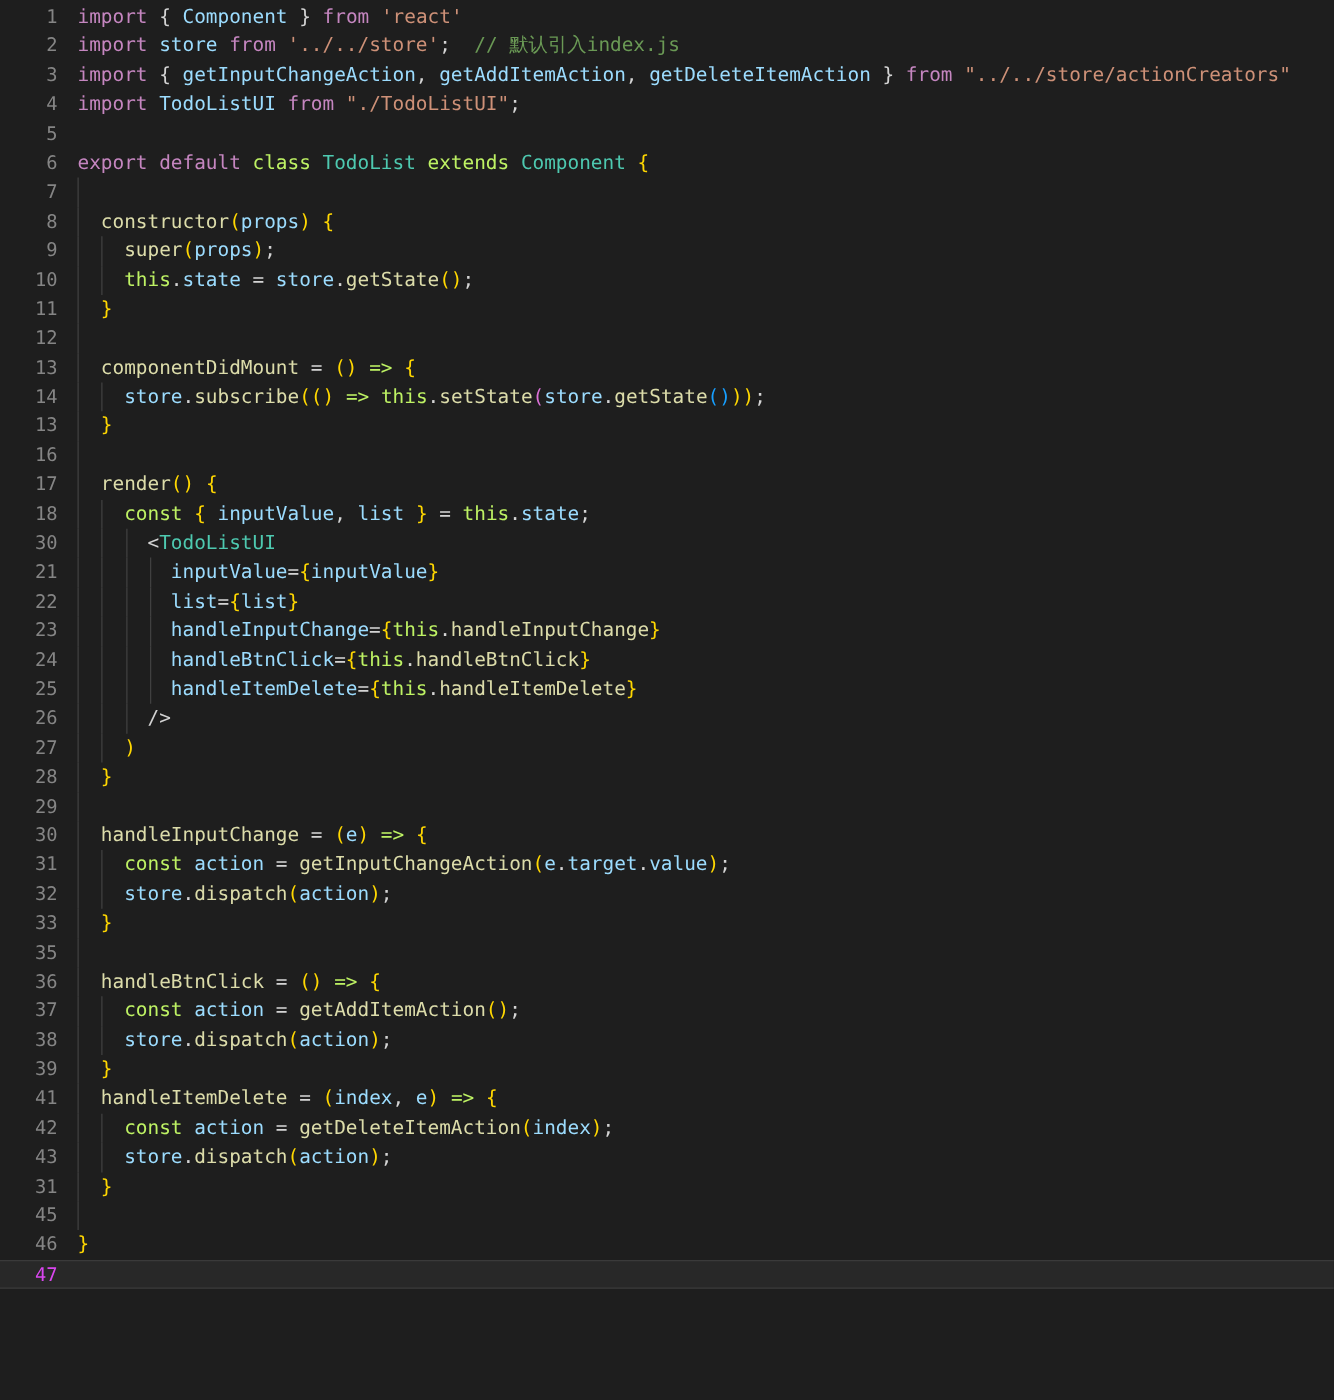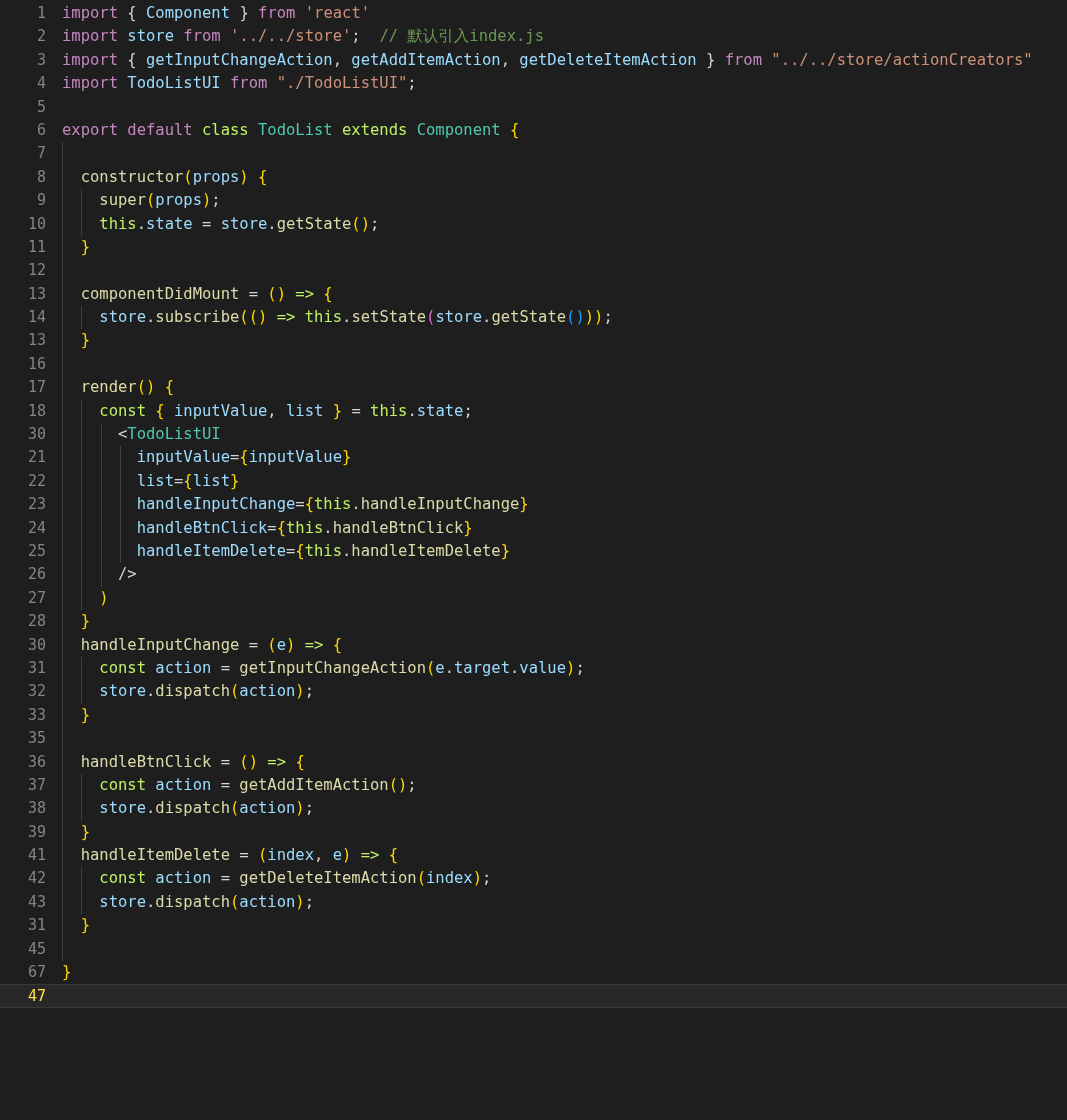--- a/index.html
+++ b/index.html
@@ -41,21 +41,21 @@
     position: absolute;
     left: 0; top: 0;
     width: 46px;
     text-align: right;
     color: #858585;
     font-size: 15px;
     font-family: "DejaVu Sans Mono", "Liberation Mono", monospace;
     user-select: none;
   }
   .line.current .gutter {
-    color: #fde047;
+    color: #d946ef;
   }
   .code {
     position: absolute;
     left: 62px; top: 0;
     right: 0;
     white-space: pre;
     overflow: hidden;
     color: #d4d4d4;
   }
   .guides {
@@ -107,30 +107,31 @@
       <div class="line"><div class="gutter">18</div><div class="guides"><div class="guide" style="left: 0px;"></div><div class="guide" style="left: 19.4px;"></div></div><div class="code"><span class="t-pun">    </span><span class="t-kw">const</span><span class="t-pun"> </span><span class="t-br1">{</span><span class="t-pun"> </span><span class="t-var">inputValue</span><span class="t-pun">, </span><span class="t-var">list</span><span class="t-pun"> </span><span class="t-br1">}</span><span class="t-pun"> = </span><span class="t-kw">this</span><span class="t-pun">.</span><span class="t-var">state</span><span class="t-pun">;</span></div></div>
       <div class="line"><div class="gutter">30</div><div class="guides"><div class="guide" style="left: 0px;"></div><div class="guide" style="left: 19.4px;"></div><div class="guide" style="left: 38.8px;"></div></div><div class="code"><span class="t-pun">      </span><span class="t-pun">&lt;</span><span class="t-type">TodoListUI</span></div></div>
       <div class="line"><div class="gutter">21</div><div class="guides"><div class="guide" style="left: 0px;"></div><div class="guide" style="left: 19.4px;"></div><div class="guide" style="left: 38.8px;"></div><div class="guide" style="left: 58.2px;"></div></div><div class="code"><span class="t-pun">        </span><span class="t-var">inputValue</span><span class="t-pun">=</span><span class="t-br1">{</span><span class="t-var">inputValue</span><span class="t-br1">}</span></div></div>
       <div class="line"><div class="gutter">22</div><div class="guides"><div class="guide" style="left: 0px;"></div><div class="guide" style="left: 19.4px;"></div><div class="guide" style="left: 38.8px;"></div><div class="guide" style="left: 58.2px;"></div></div><div class="code"><span class="t-pun">        </span><span class="t-var">list</span><span class="t-pun">=</span><span class="t-br1">{</span><span class="t-var">list</span><span class="t-br1">}</span></div></div>
       <div class="line"><div class="gutter">23</div><div class="guides"><div class="guide" style="left: 0px;"></div><div class="guide" style="left: 19.4px;"></div><div class="guide" style="left: 38.8px;"></div><div class="guide" style="left: 58.2px;"></div></div><div class="code"><span class="t-pun">        </span><span class="t-var">handleInputChange</span><span class="t-pun">=</span><span class="t-br1">{</span><span class="t-kw">this</span><span class="t-pun">.</span><span class="t-fn">handleInputChange</span><span class="t-br1">}</span></div></div>
       <div class="line"><div class="gutter">24</div><div class="guides"><div class="guide" style="left: 0px;"></div><div class="guide" style="left: 19.4px;"></div><div class="guide" style="left: 38.8px;"></div><div class="guide" style="left: 58.2px;"></div></div><div class="code"><span class="t-pun">        </span><span class="t-var">handleBtnClick</span><span class="t-pun">=</span><span class="t-br1">{</span><span class="t-kw">this</span><span class="t-pun">.</span><span class="t-fn">handleBtnClick</span><span class="t-br1">}</span></div></div>
       <div class="line"><div class="gutter">25</div><div class="guides"><div class="guide" style="left: 0px;"></div><div class="guide" style="left: 19.4px;"></div><div class="guide" style="left: 38.8px;"></div><div class="guide" style="left: 58.2px;"></div></div><div class="code"><span class="t-pun">        </span><span class="t-var">handleItemDelete</span><span class="t-pun">=</span><span class="t-br1">{</span><span class="t-kw">this</span><span class="t-pun">.</span><span class="t-fn">handleItemDelete</span><span class="t-br1">}</span></div></div>
       <div class="line"><div class="gutter">26</div><div class="guides"><div class="guide" style="left: 0px;"></div><div class="guide" style="left: 19.4px;"></div><div class="guide" style="left: 38.8px;"></div></div><div class="code"><span class="t-pun">      </span><span class="t-pun">/&gt;</span></div></div>
       <div class="line"><div class="gutter">27</div><div class="guides"><div class="guide" style="left: 0px;"></div><div class="guide" style="left: 19.4px;"></div></div><div class="code"><span class="t-pun">    </span><span class="t-br1">)</span></div></div>
       <div class="line"><div class="gutter">28</div><div class="guides"><div class="guide" style="left: 0px;"></div></div><div class="code"><span class="t-pun">  </span><span class="t-br1">}</span></div></div>
+      <div class="line"><div class="gutter">29</div><div class="guides"><div class="guide" style="left: 0px;"></div></div><div class="code"></div></div>
       <div class="line"><div class="gutter">30</div><div class="guides"><div class="guide" style="left: 0px;"></div></div><div class="code"><span class="t-pun">  </span><span class="t-fn">handleInputChange</span><span class="t-pun"> = </span><span class="t-br1">(</span><span class="t-var">e</span><span class="t-br1">)</span><span class="t-pun"> </span><span class="t-kw">=&gt;</span><span class="t-pun"> </span><span class="t-br1">{</span></div></div>
       <div class="line"><div class="gutter">31</div><div class="guides"><div class="guide" style="left: 0px;"></div><div class="guide" style="left: 19.4px;"></div></div><div class="code"><span class="t-pun">    </span><span class="t-kw">const</span><span class="t-pun"> </span><span class="t-var">action</span><span class="t-pun"> = </span><span class="t-fn">getInputChangeAction</span><span class="t-br1">(</span><span class="t-var">e</span><span class="t-pun">.</span><span class="t-var">target</span><span class="t-pun">.</span><span class="t-var">value</span><span class="t-br1">)</span><span class="t-pun">;</span></div></div>
       <div class="line"><div class="gutter">32</div><div class="guides"><div class="guide" style="left: 0px;"></div><div class="guide" style="left: 19.4px;"></div></div><div class="code"><span class="t-pun">    </span><span class="t-var">store</span><span class="t-pun">.</span><span class="t-fn">dispatch</span><span class="t-br1">(</span><span class="t-var">action</span><span class="t-br1">)</span><span class="t-pun">;</span></div></div>
       <div class="line"><div class="gutter">33</div><div class="guides"><div class="guide" style="left: 0px;"></div></div><div class="code"><span class="t-pun">  </span><span class="t-br1">}</span></div></div>
       <div class="line"><div class="gutter">35</div><div class="guides"><div class="guide" style="left: 0px;"></div></div><div class="code"></div></div>
       <div class="line"><div class="gutter">36</div><div class="guides"><div class="guide" style="left: 0px;"></div></div><div class="code"><span class="t-pun">  </span><span class="t-fn">handleBtnClick</span><span class="t-pun"> = </span><span class="t-br1">(</span><span class="t-br1">)</span><span class="t-pun"> </span><span class="t-kw">=&gt;</span><span class="t-pun"> </span><span class="t-br1">{</span></div></div>
       <div class="line"><div class="gutter">37</div><div class="guides"><div class="guide" style="left: 0px;"></div><div class="guide" style="left: 19.4px;"></div></div><div class="code"><span class="t-pun">    </span><span class="t-kw">const</span><span class="t-pun"> </span><span class="t-var">action</span><span class="t-pun"> = </span><span class="t-fn">getAddItemAction</span><span class="t-br1">()</span><span class="t-pun">;</span></div></div>
       <div class="line"><div class="gutter">38</div><div class="guides"><div class="guide" style="left: 0px;"></div><div class="guide" style="left: 19.4px;"></div></div><div class="code"><span class="t-pun">    </span><span class="t-var">store</span><span class="t-pun">.</span><span class="t-fn">dispatch</span><span class="t-br1">(</span><span class="t-var">action</span><span class="t-br1">)</span><span class="t-pun">;</span></div></div>
       <div class="line"><div class="gutter">39</div><div class="guides"><div class="guide" style="left: 0px;"></div></div><div class="code"><span class="t-pun">  </span><span class="t-br1">}</span></div></div>
       <div class="line"><div class="gutter">41</div><div class="guides"><div class="guide" style="left: 0px;"></div></div><div class="code"><span class="t-pun">  </span><span class="t-fn">handleItemDelete</span><span class="t-pun"> = </span><span class="t-br1">(</span><span class="t-var">index</span><span class="t-pun">, </span><span class="t-var">e</span><span class="t-br1">)</span><span class="t-pun"> </span><span class="t-kw">=&gt;</span><span class="t-pun"> </span><span class="t-br1">{</span></div></div>
       <div class="line"><div class="gutter">42</div><div class="guides"><div class="guide" style="left: 0px;"></div><div class="guide" style="left: 19.4px;"></div></div><div class="code"><span class="t-pun">    </span><span class="t-kw">const</span><span class="t-pun"> </span><span class="t-var">action</span><span class="t-pun"> = </span><span class="t-fn">getDeleteItemAction</span><span class="t-br1">(</span><span class="t-var">index</span><span class="t-br1">)</span><span class="t-pun">;</span></div></div>
       <div class="line"><div class="gutter">43</div><div class="guides"><div class="guide" style="left: 0px;"></div><div class="guide" style="left: 19.4px;"></div></div><div class="code"><span class="t-pun">    </span><span class="t-var">store</span><span class="t-pun">.</span><span class="t-fn">dispatch</span><span class="t-br1">(</span><span class="t-var">action</span><span class="t-br1">)</span><span class="t-pun">;</span></div></div>
       <div class="line"><div class="gutter">31</div><div class="guides"><div class="guide" style="left: 0px;"></div></div><div class="code"><span class="t-pun">  </span><span class="t-br1">}</span></div></div>
       <div class="line"><div class="gutter">45</div><div class="guides"><div class="guide" style="left: 0px;"></div></div><div class="code"></div></div>
-      <div class="line"><div class="gutter">67</div><div class="code"><span class="t-br1">}</span></div></div>
+      <div class="line"><div class="gutter">46</div><div class="code"><span class="t-br1">}</span></div></div>
       <div class="line current"><div class="gutter">47</div><div class="code"></div></div>
     </div>
 </div>
 
 </body></html>

